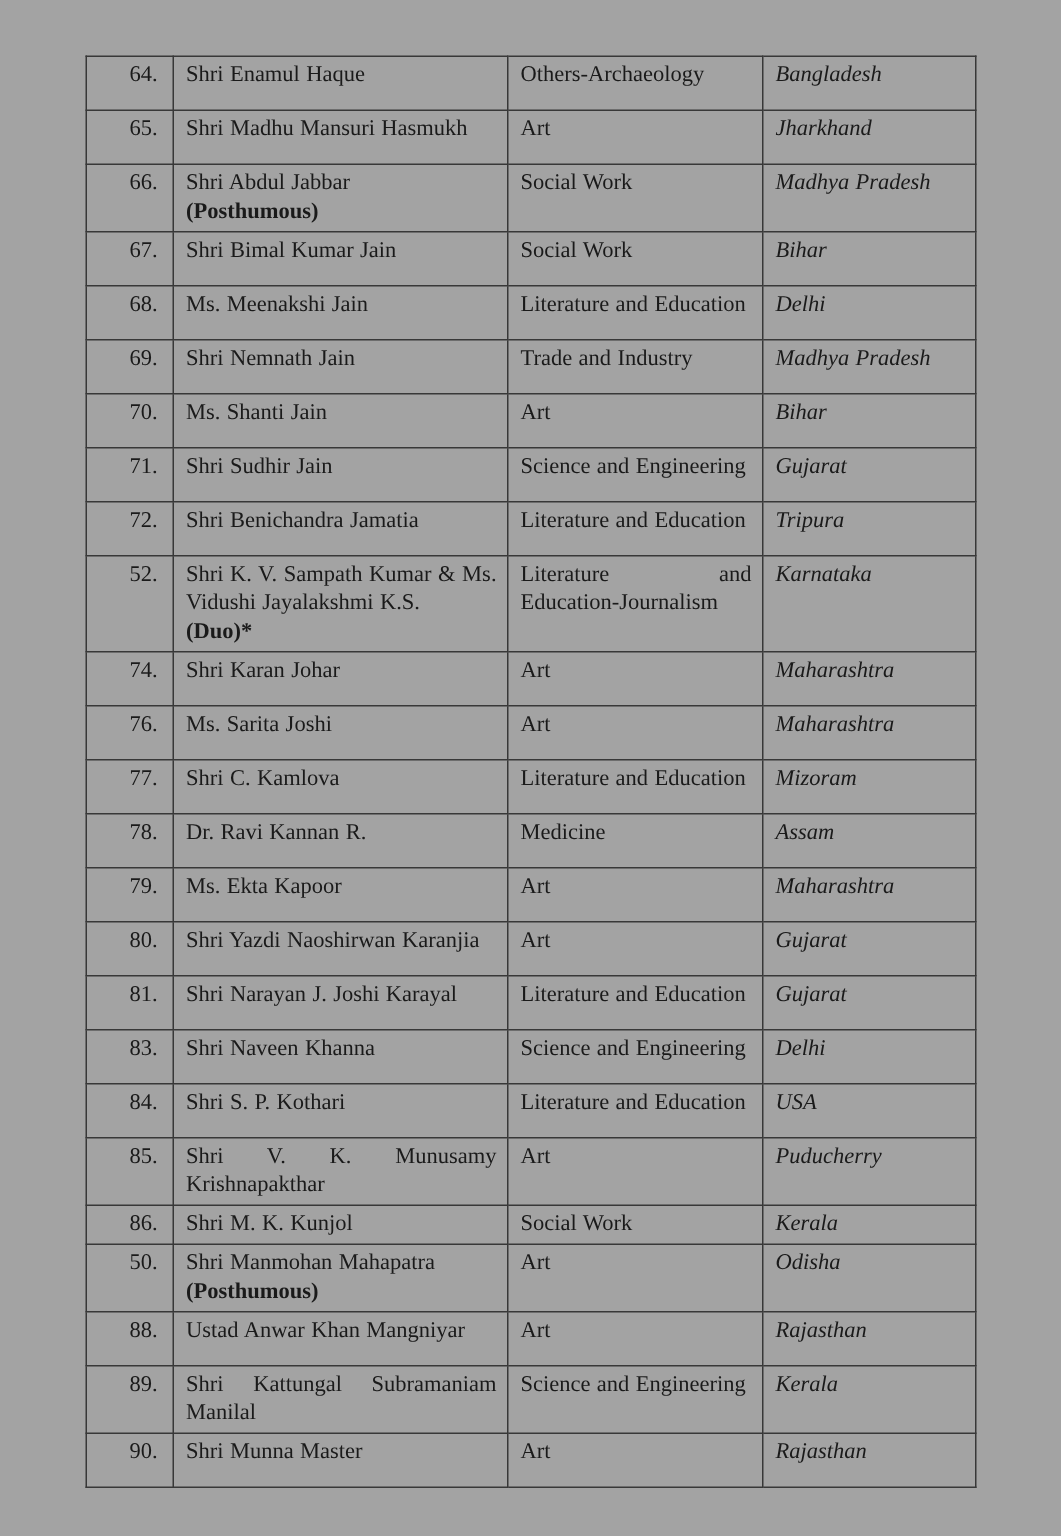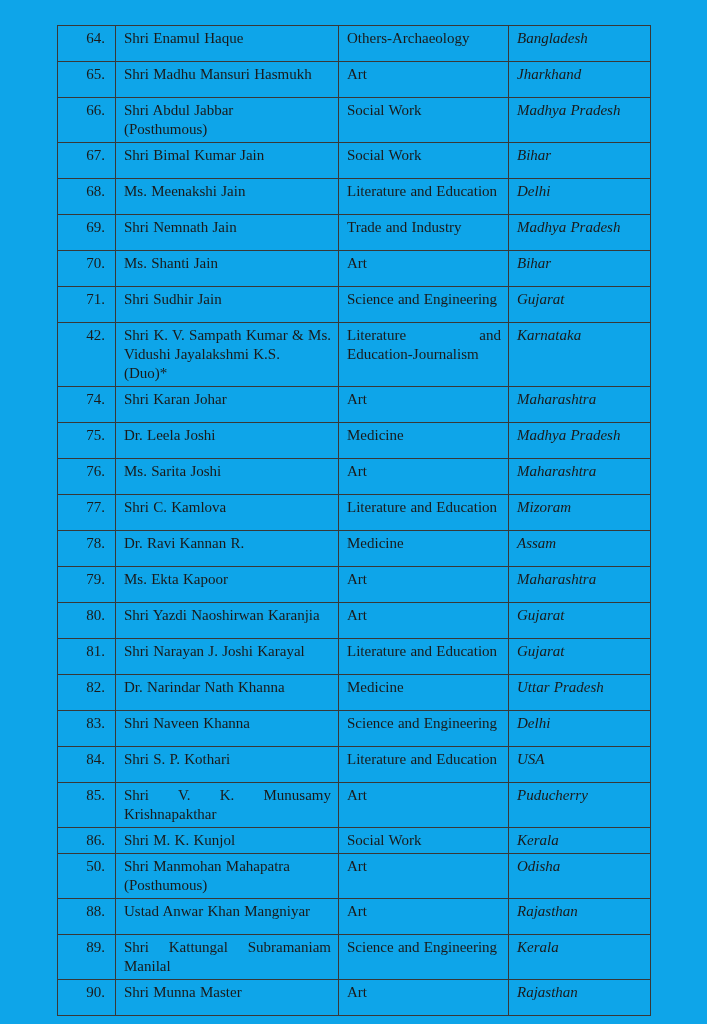--- a/index.html
+++ b/index.html
@@ -11,23 +11,23 @@
   }
   body {
     width: 707px;
     height: 1024px;
     overflow: hidden;
     position: relative;
   }
   .page {
     width: 707px;
     height: 1024px;
-    background: #0ea5e9;
+    background: #a3a3a3;
     box-sizing: border-box;
-    padding: 25px 0 0 57px;
+    padding: 37px 0 0 57px;
   }
   table.awardees {
     border-collapse: collapse;
     width: 593px;
     table-layout: fixed;
     font-size: 15px;
     line-height: 19px;
   }
   table.awardees td {
     border: 1px solid #383838;
@@ -46,21 +46,21 @@
     margin-top: 44px;
   }
   table.awardees td.state {
     text-align: left;
     font-style: italic;
   }
   table.awardees tr.compact td {
     padding-bottom: 3px;
   }
   .bold-line {
-    font-weight: normal;
+    font-weight: bold;
   }
   col.c-sno   { width: 58px; }
   col.c-name  { width: 223px; }
   col.c-field { width: 170px; }
   col.c-state { width: 142px; }
 </style>
 </head>
 <body>
 
 <div class="page">
@@ -113,37 +113,37 @@
           <td class="name"><span>Ms. Shanti Jain</span></td>
           <td class="field"><span>Art</span></td>
           <td class="state"><span>Bihar</span></td>
         </tr>
         <tr>
           <td class="sno"><span>71.</span></td>
           <td class="name"><span>Shri Sudhir Jain</span></td>
           <td class="field"><span>Science and Engineering</span></td>
           <td class="state"><span>Gujarat</span></td>
         </tr>
-        <tr class="compact">
-          <td class="sno"><span>42.</span></td>
+        <tr>
+          <td class="sno"><span>72.</span></td>
+          <td class="name"><span>Shri Benichandra Jamatia</span></td>
+          <td class="field"><span>Literature and Education</span></td>
+          <td class="state"><span>Tripura</span></td>
+        </tr>
+        <tr class="compact">
+          <td class="sno"><span>52.</span></td>
           <td class="name"><span>Shri K. V. Sampath Kumar &amp; Ms. Vidushi Jayalakshmi K.S.</span><div class="bold-line">(Duo)*</div></td>
           <td class="field"><span>Literature and Education-Journalism</span></td>
           <td class="state"><span>Karnataka</span></td>
         </tr>
         <tr>
           <td class="sno"><span>74.</span></td>
           <td class="name"><span>Shri Karan Johar</span></td>
           <td class="field"><span>Art</span></td>
           <td class="state"><span>Maharashtra</span></td>
-        </tr>
-        <tr>
-          <td class="sno"><span>75.</span></td>
-          <td class="name"><span>Dr. Leela Joshi</span></td>
-          <td class="field"><span>Medicine</span></td>
-          <td class="state"><span>Madhya Pradesh</span></td>
         </tr>
         <tr>
           <td class="sno"><span>76.</span></td>
           <td class="name"><span>Ms. Sarita Joshi</span></td>
           <td class="field"><span>Art</span></td>
           <td class="state"><span>Maharashtra</span></td>
         </tr>
         <tr>
           <td class="sno"><span>77.</span></td>
           <td class="name"><span>Shri C. Kamlova</span></td>
@@ -166,26 +166,20 @@
           <td class="sno"><span>80.</span></td>
           <td class="name"><span>Shri Yazdi Naoshirwan Karanjia</span></td>
           <td class="field"><span>Art</span></td>
           <td class="state"><span>Gujarat</span></td>
         </tr>
         <tr>
           <td class="sno"><span>81.</span></td>
           <td class="name"><span>Shri Narayan J. Joshi Karayal</span></td>
           <td class="field"><span>Literature and Education</span></td>
           <td class="state"><span>Gujarat</span></td>
-        </tr>
-        <tr>
-          <td class="sno"><span>82.</span></td>
-          <td class="name"><span>Dr. Narindar Nath Khanna</span></td>
-          <td class="field"><span>Medicine</span></td>
-          <td class="state"><span>Uttar Pradesh</span></td>
         </tr>
         <tr>
           <td class="sno"><span>83.</span></td>
           <td class="name"><span>Shri Naveen Khanna</span></td>
           <td class="field"><span>Science and Engineering</span></td>
           <td class="state"><span>Delhi</span></td>
         </tr>
         <tr>
           <td class="sno"><span>84.</span></td>
           <td class="name"><span>Shri S. P. Kothari</span></td>

